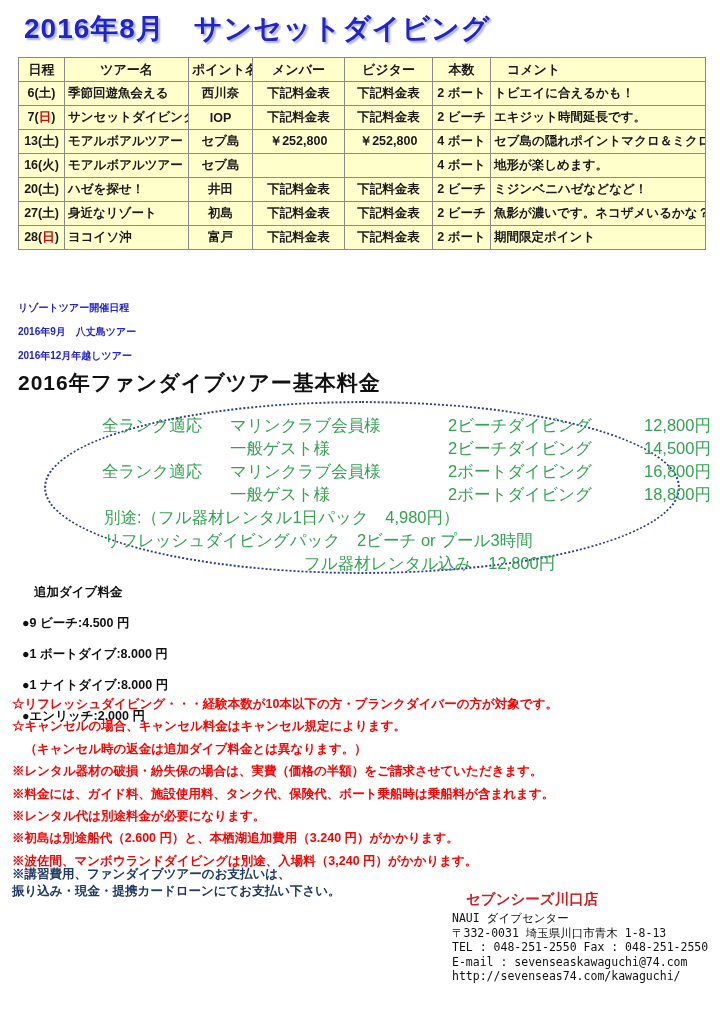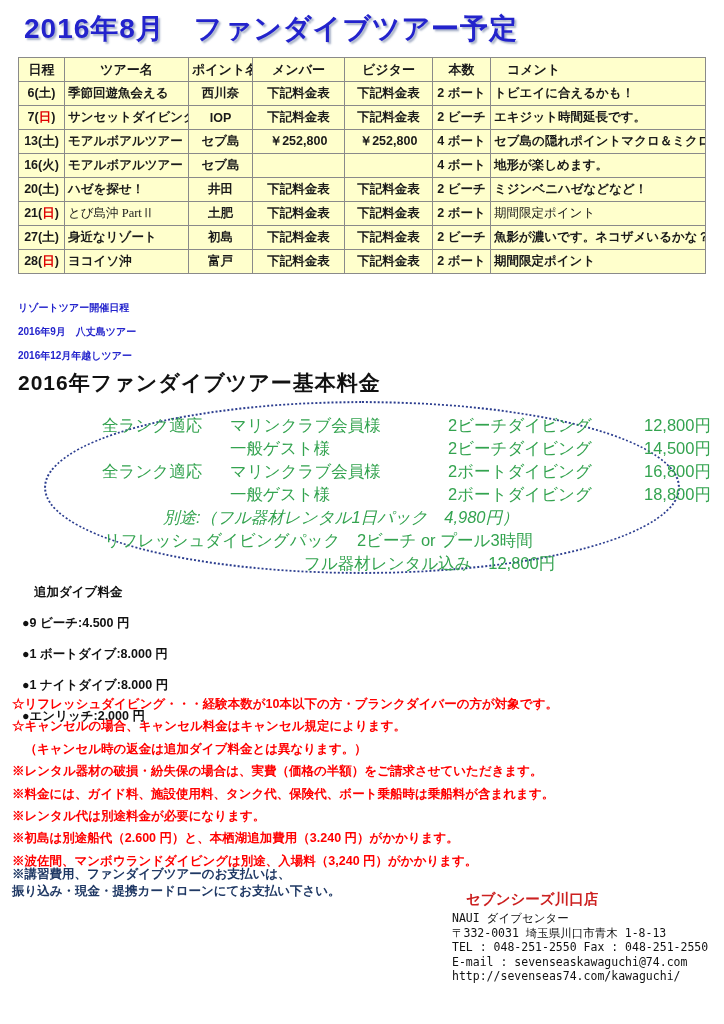--- a/index.html
+++ b/index.html
@@ -59,21 +59,21 @@
     position:absolute; left:44px; top:401px; width:636px; height:173px;
     border:2px dotted #2b3d8f; border-radius:50%;
     padding-top:11px;
   }
   .oval, .oval * { color:#33a34f; }
   .price-row {
     display:grid; grid-template-columns:128px 218px 196px 94px;
     padding-left:56px; font-size:16.5px; line-height:23px; white-space:pre;
   }
   .price-extras div { font-size:16.5px; line-height:23px; white-space:pre; }
-  .price-extras div:nth-child(1) { margin-left:117px;font-style:italic; }
+  .price-extras div:nth-child(1) { margin-left:58px; }
   .price-extras div:nth-child(2) { margin-left:58px; }
   .price-extras div:nth-child(3) { margin-left:258px; }
 
   
   .additional { position:absolute; left:22px; top:584px; color:#111111; }
   .additional .add-heading { font-size:12.5px; font-weight:bold; margin-left:12px; }
   .additional div.item { font-size:12.5px; font-weight:bold; margin-top:14px; white-space:pre; }
 
   
   .notes-red { position:absolute; left:12px; top:695px; }
@@ -96,21 +96,21 @@
   .contact .cline {
     font-family:"DejaVu Sans Mono", monospace;
     font-size:11.5px; color:#111111; line-height:14.6px; white-space:pre;
   }
 </style>
 </head>
 <body>
 
 <div class="page">
 
-  <div class="title">2016年8月　ファンダイブツアー予定</div>
+  <div class="title">2016年8月　サンセットダイビング</div>
 
   <table class="tour">
     <colgroup>
       <col style="width:46px">
         <col style="width:124px">
         <col style="width:64px">
       <col style="width:92px">
         <col style="width:88px">
         <col style="width:58px">
         <col>
@@ -165,29 +165,20 @@
         </tr>
         <tr>
           <td class="c-date"><span>20(</span><span>土</span><span>)</span></td>
           <td class="c-name">ハゼを探せ！</td>
           <td class="c-point">井田</td>
           <td class="c-member">下記料金表</td>
           <td class="c-visitor">下記料金表</td>
           <td class="c-count">2 ビーチ</td>
           <td class="c-comment">ミジンベニハゼなどなど！</td>
         </tr>
-        <tr class="serif-row">
-          <td class="c-date"><span>21(</span><span class="red-day">日</span><span>)</span></td>
-          <td class="c-name">とび島沖 PartⅡ</td>
-          <td class="c-point">土肥</td>
-          <td class="c-member">下記料金表</td>
-          <td class="c-visitor">下記料金表</td>
-          <td class="c-count">2 ボート</td>
-          <td class="c-comment muted">期間限定ポイント</td>
-        </tr>
         <tr>
           <td class="c-date"><span>27(</span><span>土</span><span>)</span></td>
           <td class="c-name">身近なリゾート</td>
           <td class="c-point">初島</td>
           <td class="c-member">下記料金表</td>
           <td class="c-visitor">下記料金表</td>
           <td class="c-count">2 ビーチ</td>
           <td class="c-comment">魚影が濃いです。ネコザメいるかな？</td>
         </tr>
         <tr>

